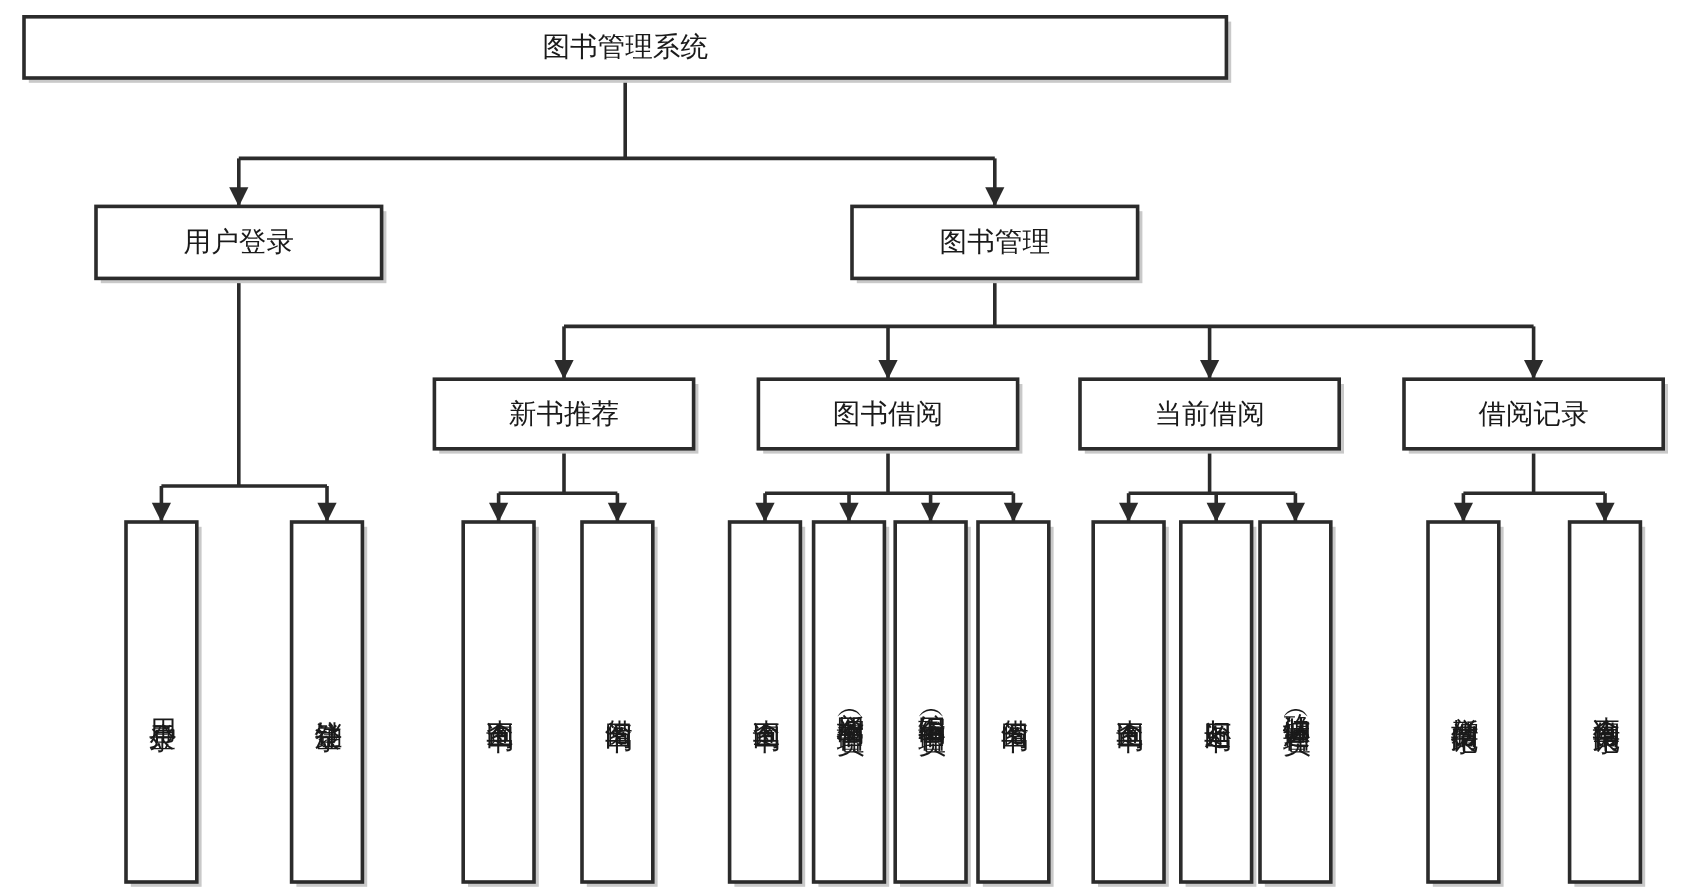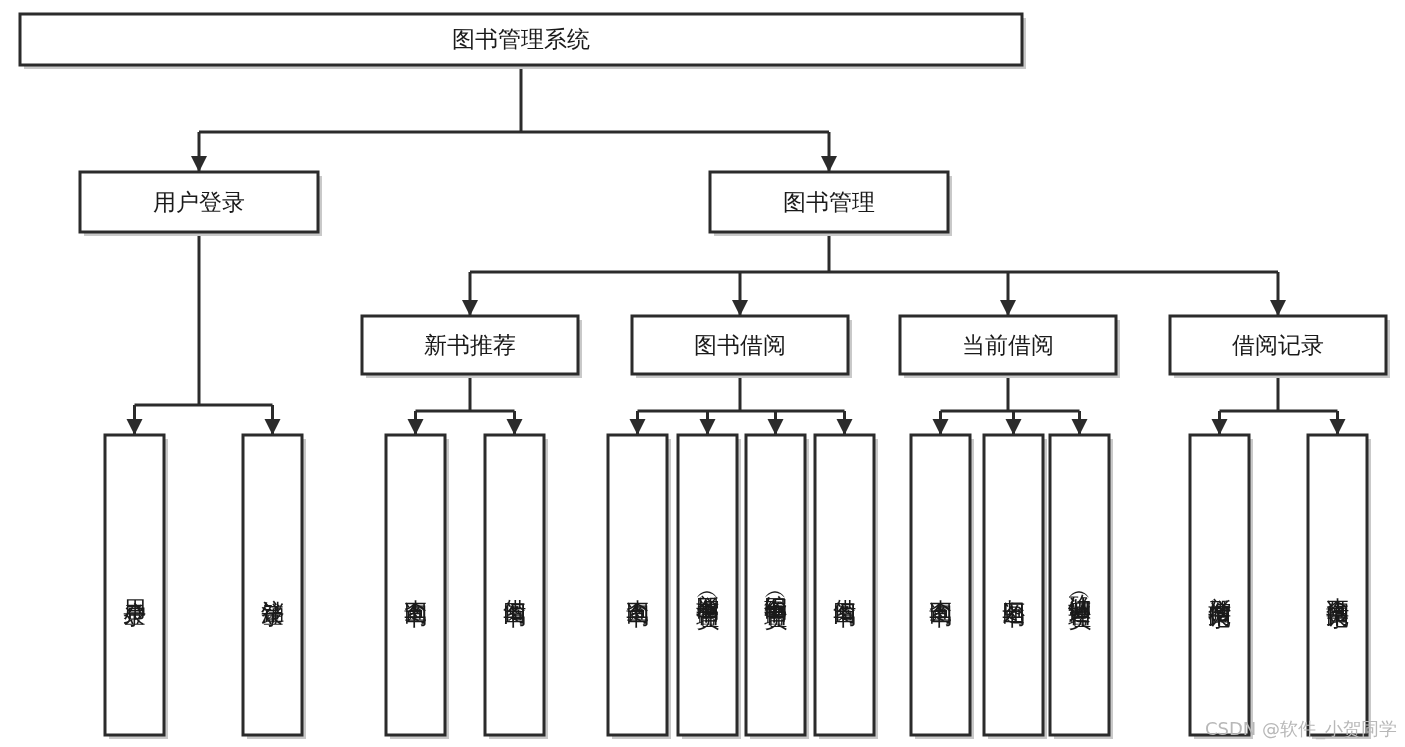--- a/index.html
+++ b/index.html
@@ -199,14 +199,13 @@
       <div class="vlabel" style="left: 678px; top: 435px; width: 59px; height: 300px;">新增图书（管理员）</div>
       <div class="vlabel" style="left: 746px; top: 435px; width: 59px; height: 300px;">编辑图书（管理员）</div>
       <div class="vlabel" style="left: 815px; top: 435px; width: 59px; height: 300px;">借阅图书</div>
       <div class="vlabel" style="left: 911px; top: 435px; width: 59px; height: 300px;">查询图书</div>
       <div class="vlabel" style="left: 984px; top: 435px; width: 59px; height: 300px;">归还图书</div>
       <div class="vlabel" style="left: 1050px; top: 435px; width: 59px; height: 300px;">确认归还（管理员）</div>
       <div class="vlabel" style="left: 1190px; top: 435px; width: 59px; height: 300px;">新增借阅记录</div>
       <div class="vlabel" style="left: 1308px; top: 435px; width: 59px; height: 300px;">查询借阅记录</div>
     </div>
 
-  <div class="watermark">CSDN @软件_小贺同学</div>
 </div>
 
 </body></html>

